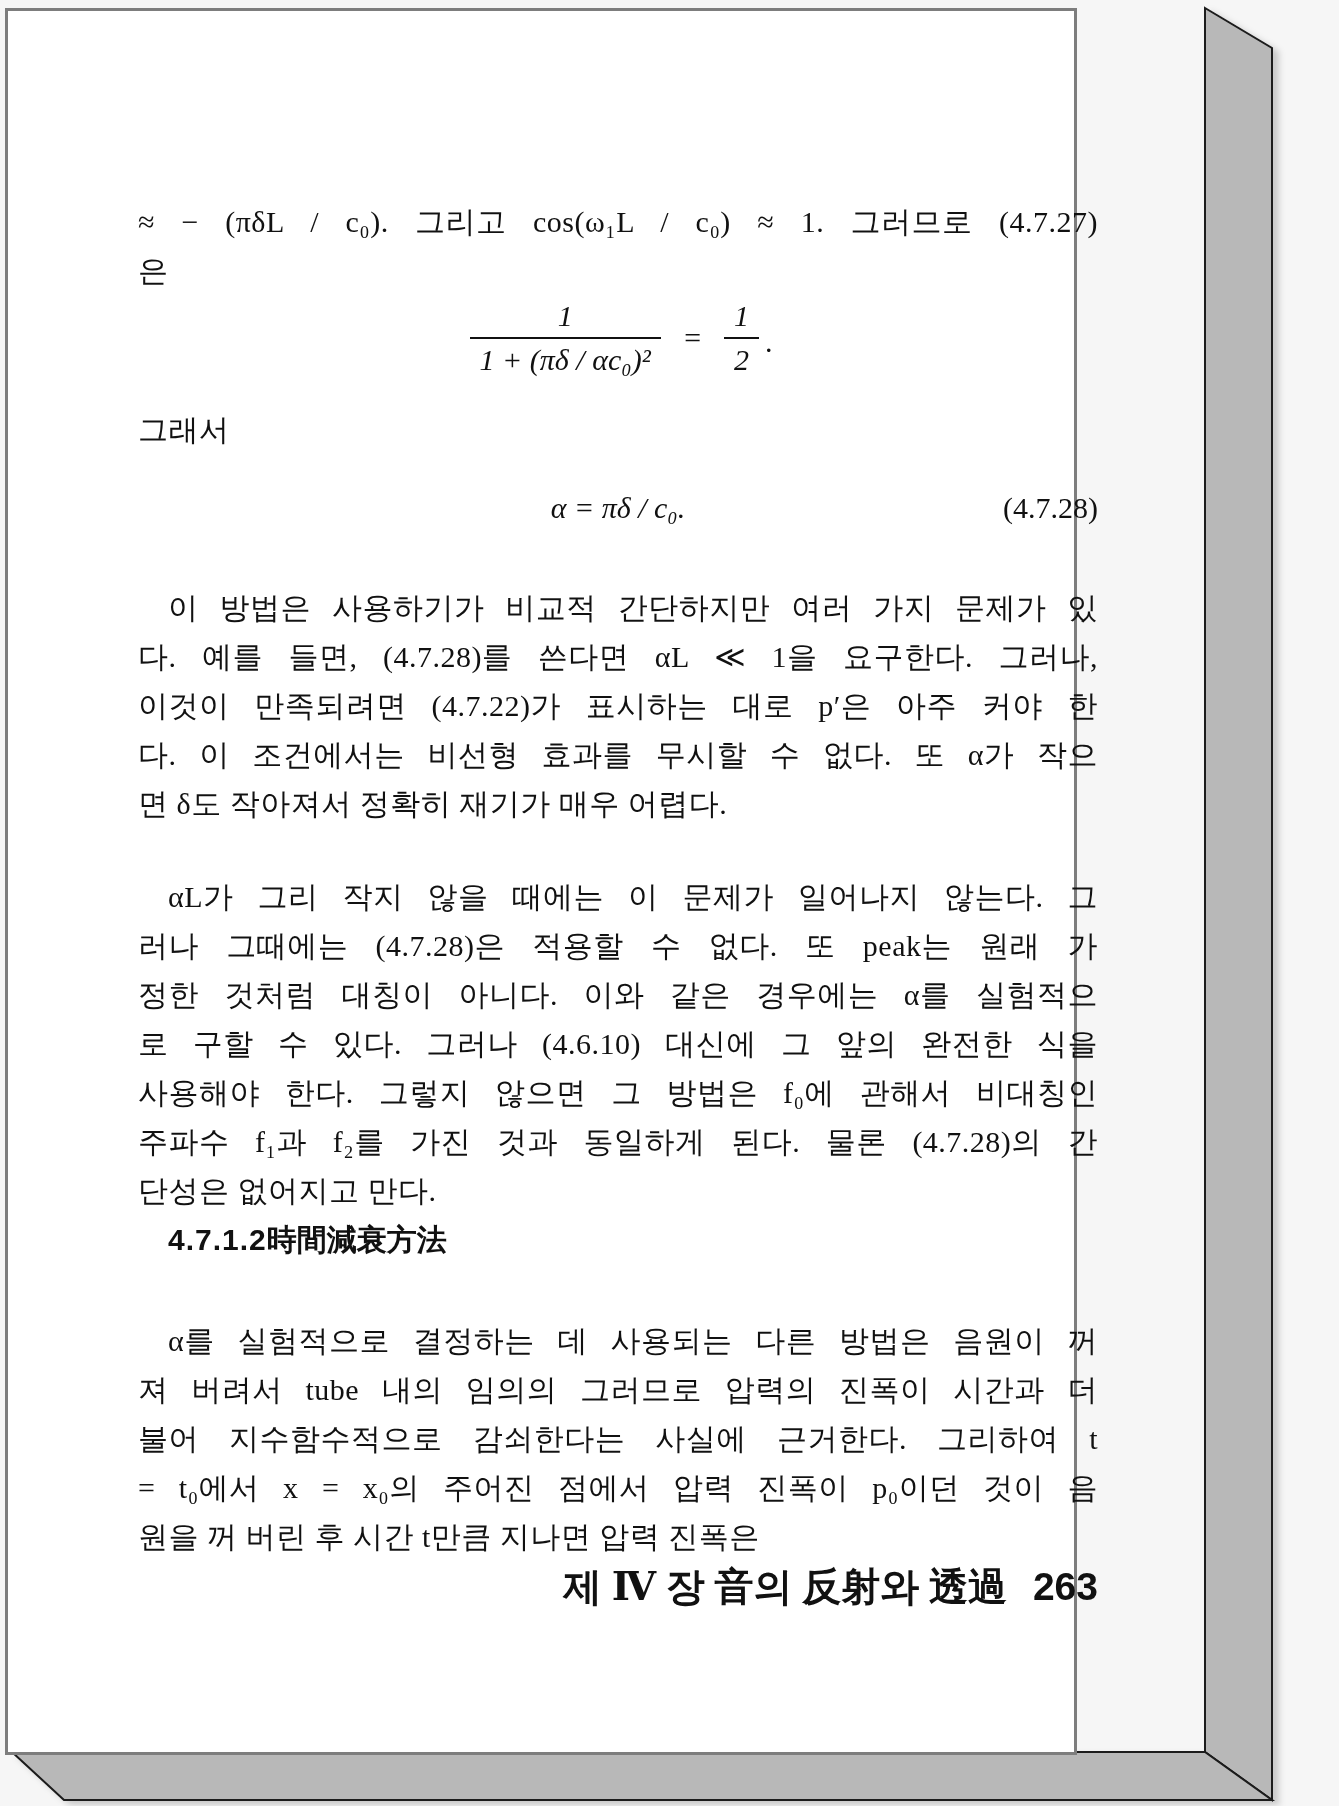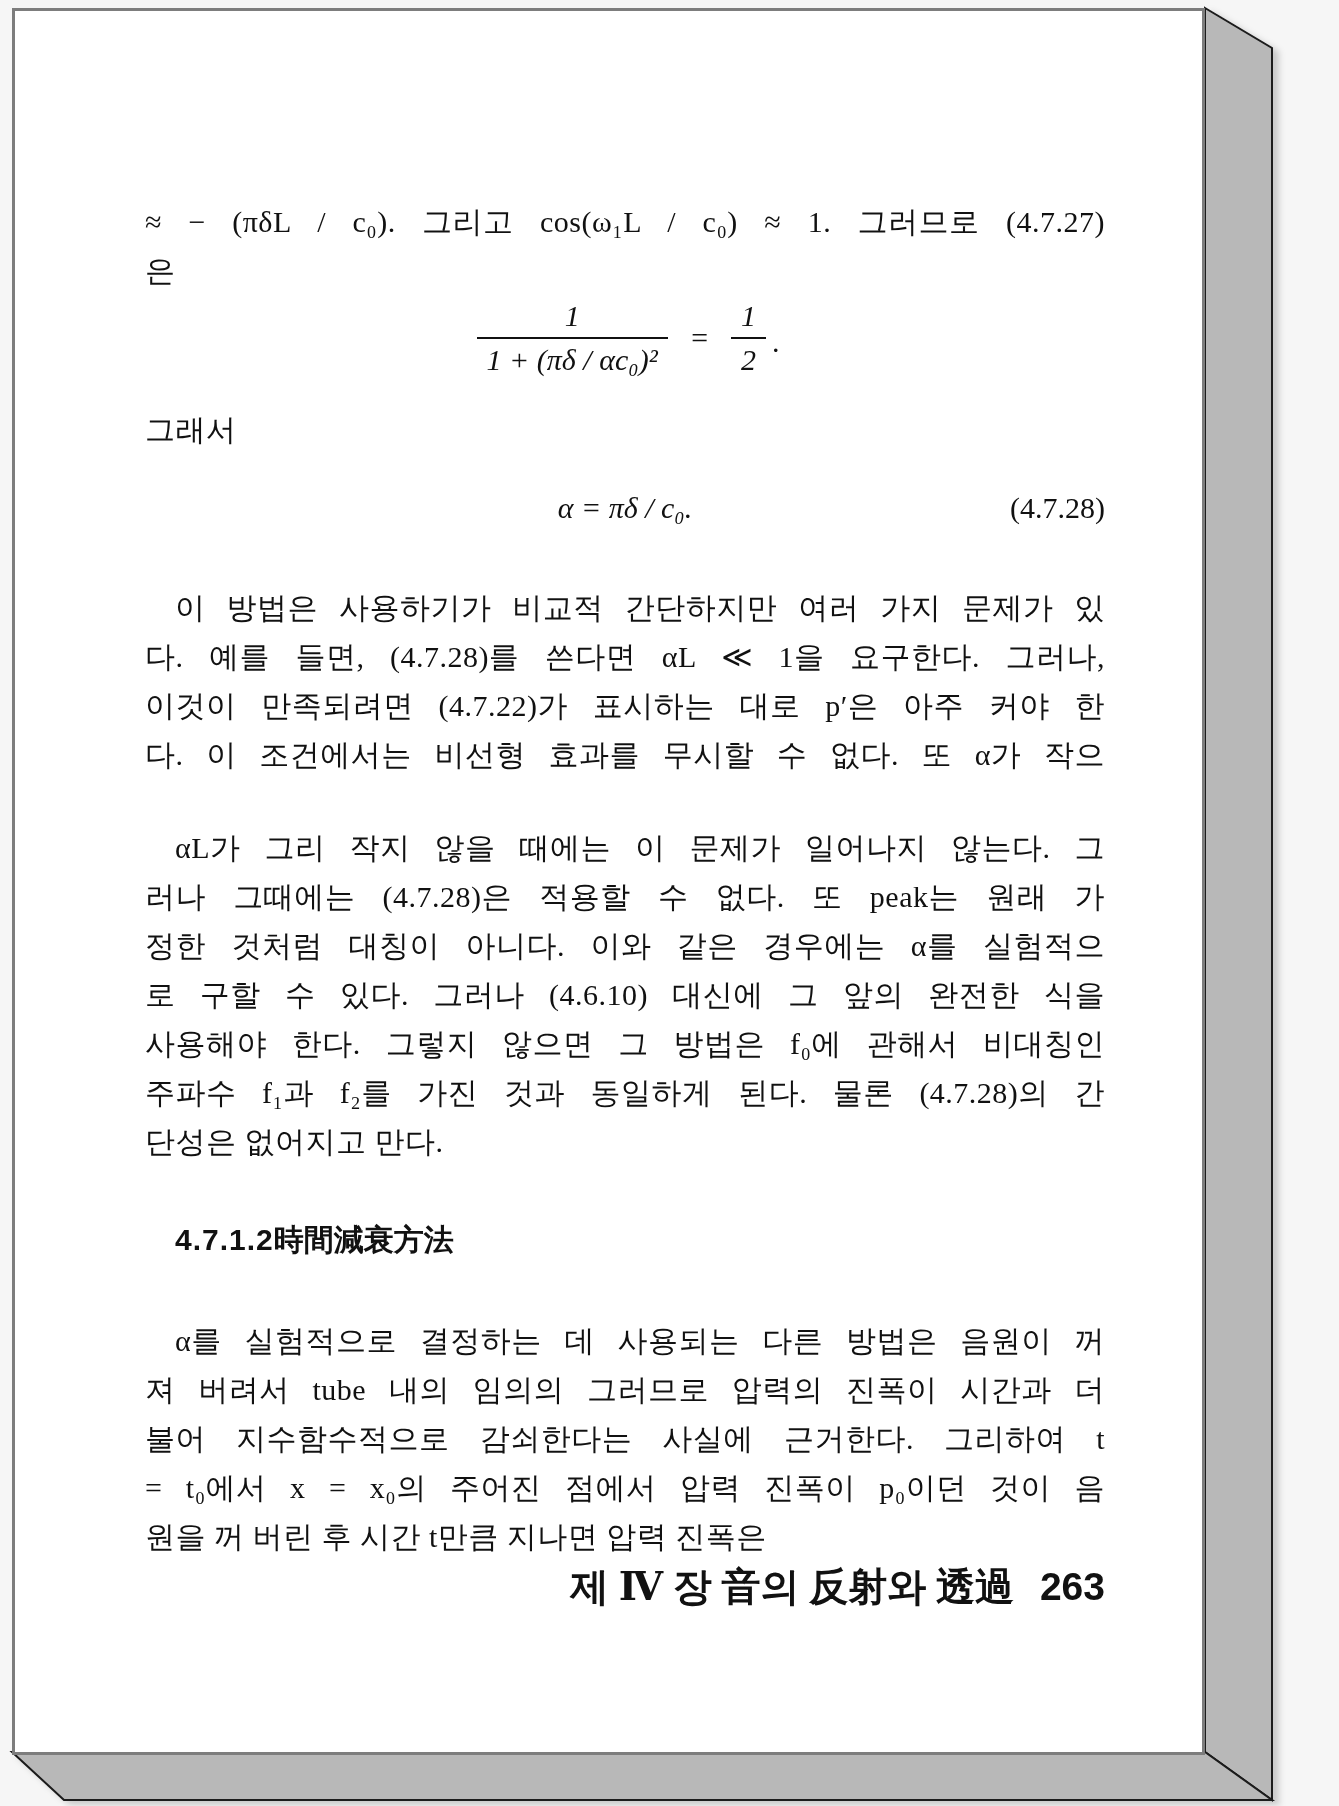--- a/index.html
+++ b/index.html
@@ -6,22 +6,22 @@
   body {
     width:1339px; height:1806px;
     background:#f6f6f6;
     position:relative;
     font-family:"Liberation Serif","DejaVu Serif",serif;
     color:#111;
     overflow:hidden;
   }
   .edge-svg { position:absolute; left:0; top:0; width:1339px; height:1806px; }
   .page {
-    position:absolute; left:12px; top:8px;
-    width:1193px; height:1747px;
+    position:absolute; left:5px; top:8px;
+    width:1072px; height:1747px;
     background:#ffffff;
     border:3px solid #7d7d7d;
     box-sizing:border-box;
   }
   .col { position:absolute; left:130px; width:960px; }
   .line { height:49px; line-height:49px; font-size:30px; letter-spacing:0.5px; }
   .j { text-align:justify; text-align-last:justify; }
   .indent { text-indent:30px;margin-top:44px; }
   .equation { text-align:center; font-size:30px; font-style:italic; }
   .frac { display:inline-block; vertical-align:middle; text-align:center; margin:0 6px; }
@@ -78,20 +78,21 @@
   <div class="col equation eqrel" style="top:463px;">
     <span class="eqbody">α = πδ / c₀.</span>
     <span class="eqtag">(4.7.28)</span>
   </div>
 
   <div class="col" style="top:528px;">
     <div class="line j indent">이 방법은 사용하기가 비교적 간단하지만 여러 가지 문제가 있</div>
     <div class="line j">다. 예를 들면, (4.7.28)를 쓴다면 αL ≪ 1을 요구한다. 그러나,</div>
     <div class="line j">이것이 만족되려면 (4.7.22)가 표시하는 대로 p′은 아주 커야 한</div>
     <div class="line j">다. 이 조건에서는 비선형 효과를 무시할 수 없다. 또 α가 작으</div>
+    <div class="line">면 δ도 작아져서 정확히 재기가 매우 어렵다.</div>
     <div class="line j indent">αL가 그리 작지 않을 때에는 이 문제가 일어나지 않는다. 그</div>
     <div class="line j">러나 그때에는 (4.7.28)은 적용할 수 없다. 또 peak는 원래 가</div>
     <div class="line j">정한 것처럼 대칭이 아니다. 이와 같은 경우에는 α를 실험적으</div>
     <div class="line j">로 구할 수 있다. 그러나 (4.6.10) 대신에 그 앞의 완전한 식을</div>
     <div class="line j">사용해야 한다. 그렇지 않으면 그 방법은 f₀에 관해서 비대칭인</div>
     <div class="line j">주파수 f₁과 f₂를 가진 것과 동일하게 된다. 물론 (4.7.28)의 간</div>
     <div class="line">단성은 없어지고 만다.</div>
   </div>
 
   <div class="col heading" style="top:1209px; text-indent:30px;">

